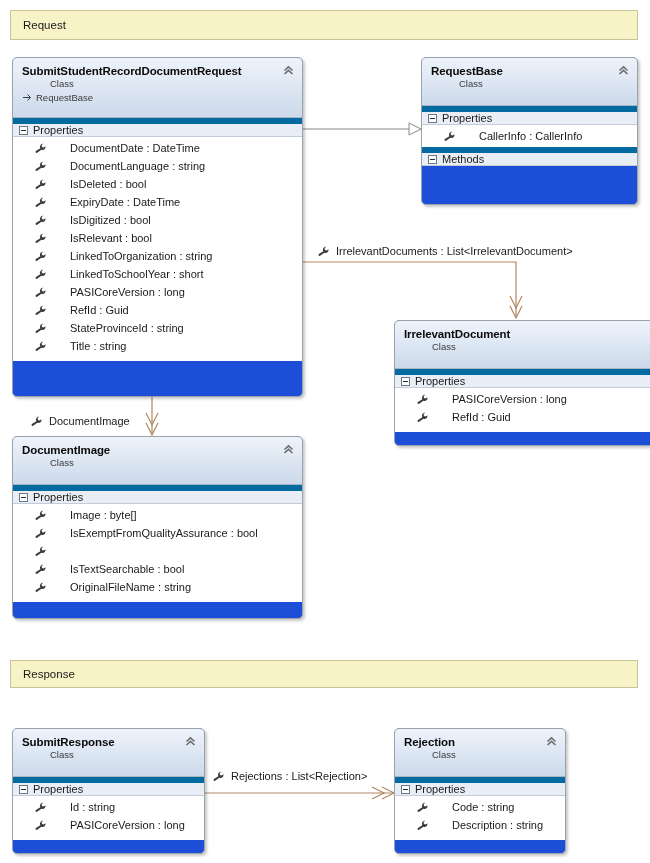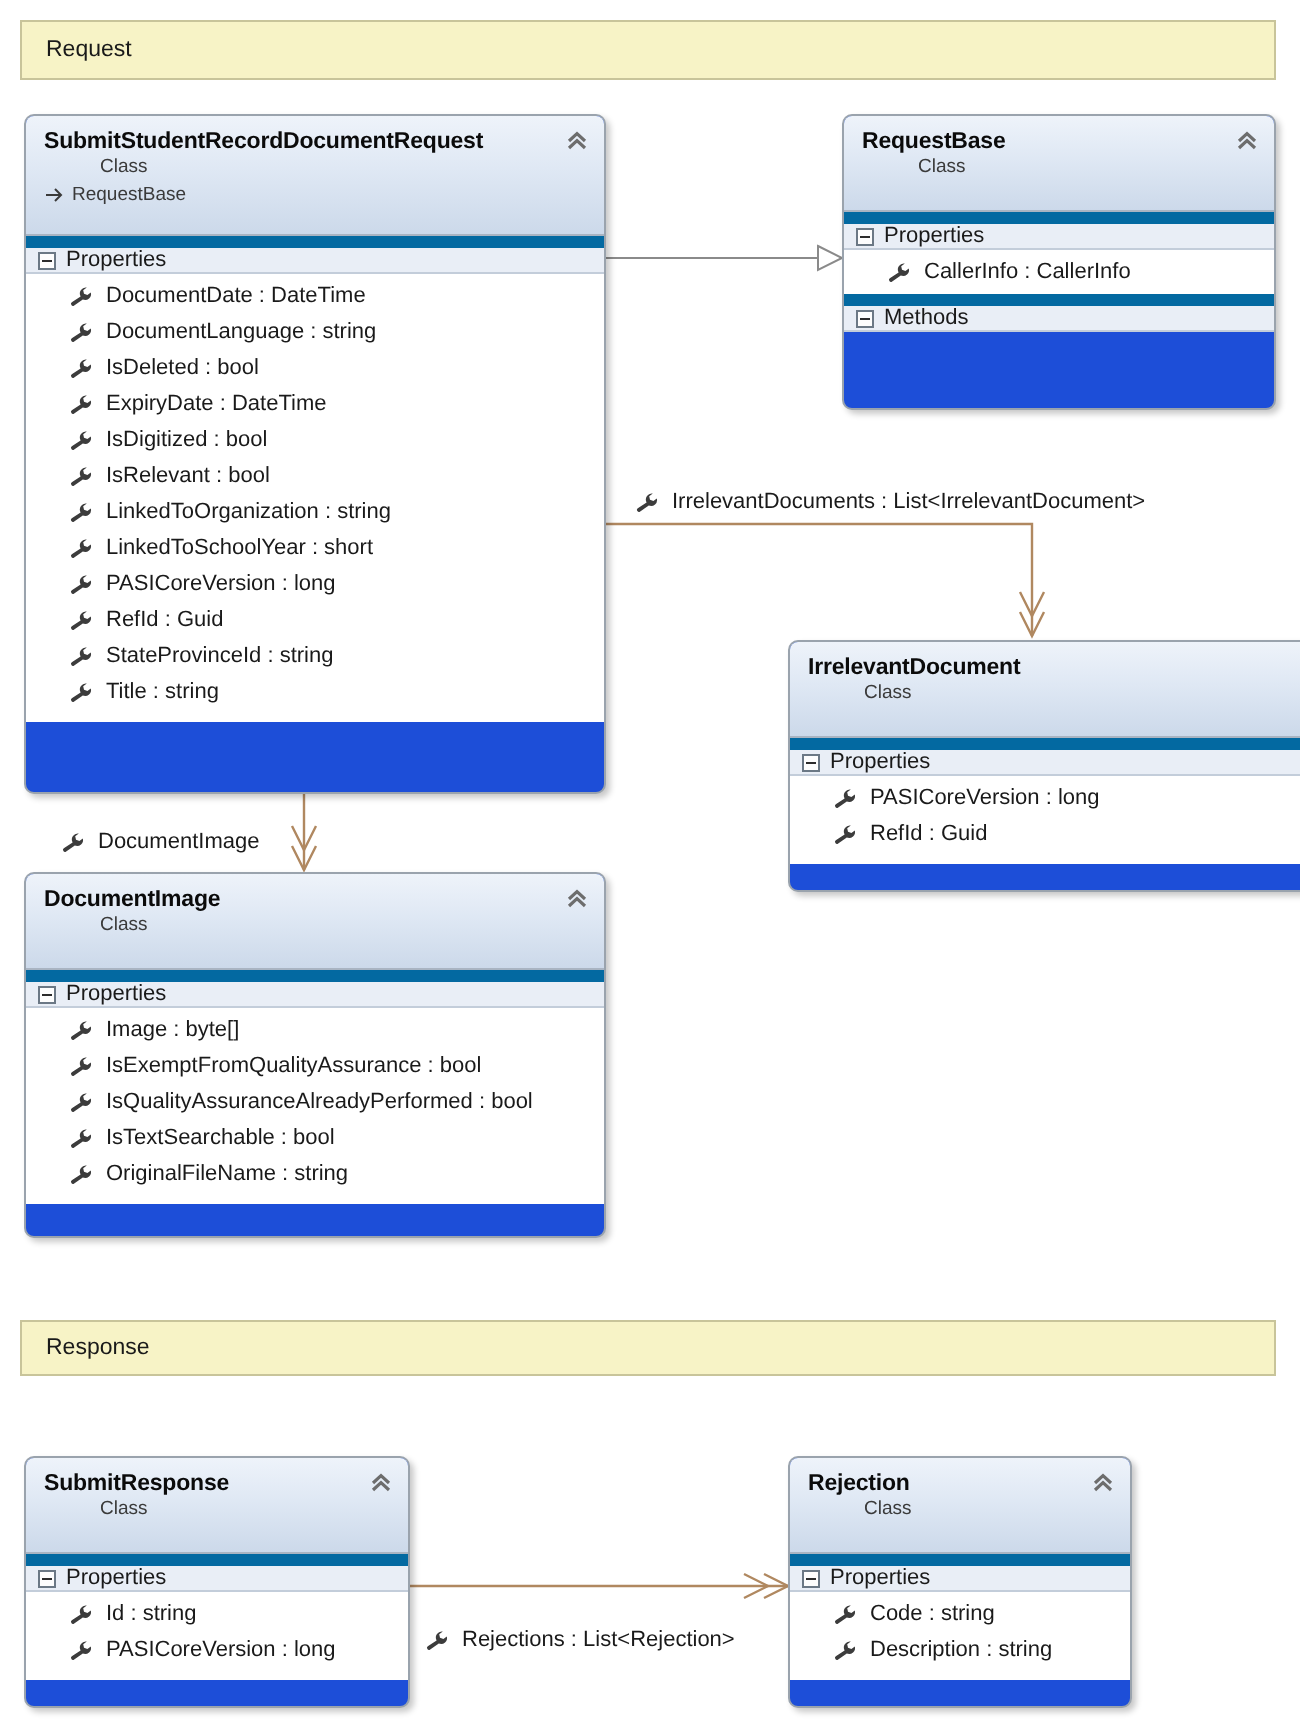--- a/index.html
+++ b/index.html
@@ -91,21 +91,21 @@
     box-sizing: border-box;
     height: 19px;
   }
   .member-list {
     padding: 2px 0 6px 0;
     background: #ffffff;
   }
   .member {
     display: flex;
     align-items: center;
-    gap: 6px;
+    gap: 23px;
     padding: 0 6px 0 22px;
     height: 18px;
     font-size: 11px;
     color: #1a1a1a;
     white-space: nowrap;
   }
 
   
   .expander {
     width: 9px;
@@ -410,21 +410,20 @@
           </svg>
       </span>
       <span>IsExemptFromQualityAssurance : bool</span>
     </div>
     <div class="member">
       <span class="ico">
         <svg width="12" height="11" viewBox="0 0 12 11">
             <path d="M8.4 0.8a3 3 0 0 0-3.1 4.4L0.9 8.1a1 1 0 0 0 1.2 1.6l4.3-2.9a3 3 0 0 0 4-3.6L8.7 4.5 7 3.9 6.6 2.1z" fill="#3c3c3c"></path>
           </svg>
       </span>
-      <span>IsQualityAssuranceAlreadyPerformed : bool</span>
     </div>
     <div class="member">
       <span class="ico">
         <svg width="12" height="11" viewBox="0 0 12 11">
             <path d="M8.4 0.8a3 3 0 0 0-3.1 4.4L0.9 8.1a1 1 0 0 0 1.2 1.6l4.3-2.9a3 3 0 0 0 4-3.6L8.7 4.5 7 3.9 6.6 2.1z" fill="#3c3c3c"></path>
           </svg>
       </span>
       <span>IsTextSearchable : bool</span>
     </div>
     <div class="member">
@@ -517,20 +516,20 @@
 
 <div class="assoc-label" style="left:31px; top:415px;">
   <span class="ico">
     <svg width="12" height="11" viewBox="0 0 12 11">
         <path d="M8.4 0.8a3 3 0 0 0-3.1 4.4L0.9 8.1a1 1 0 0 0 1.2 1.6l4.3-2.9a3 3 0 0 0 4-3.6L8.7 4.5 7 3.9 6.6 2.1z" fill="#3c3c3c"></path>
       </svg>
   </span>
   <span>DocumentImage</span>
 </div>
 
-<div class="assoc-label" style="left:213px; top:770px;margin-top:44px;">
+<div class="assoc-label" style="left:213px; top:770px;">
   <span class="ico">
     <svg width="12" height="11" viewBox="0 0 12 11">
         <path d="M8.4 0.8a3 3 0 0 0-3.1 4.4L0.9 8.1a1 1 0 0 0 1.2 1.6l4.3-2.9a3 3 0 0 0 4-3.6L8.7 4.5 7 3.9 6.6 2.1z" fill="#3c3c3c"></path>
       </svg>
   </span>
   <span>Rejections : List&lt;Rejection&gt;</span>
 </div>
 
 </body></html>

